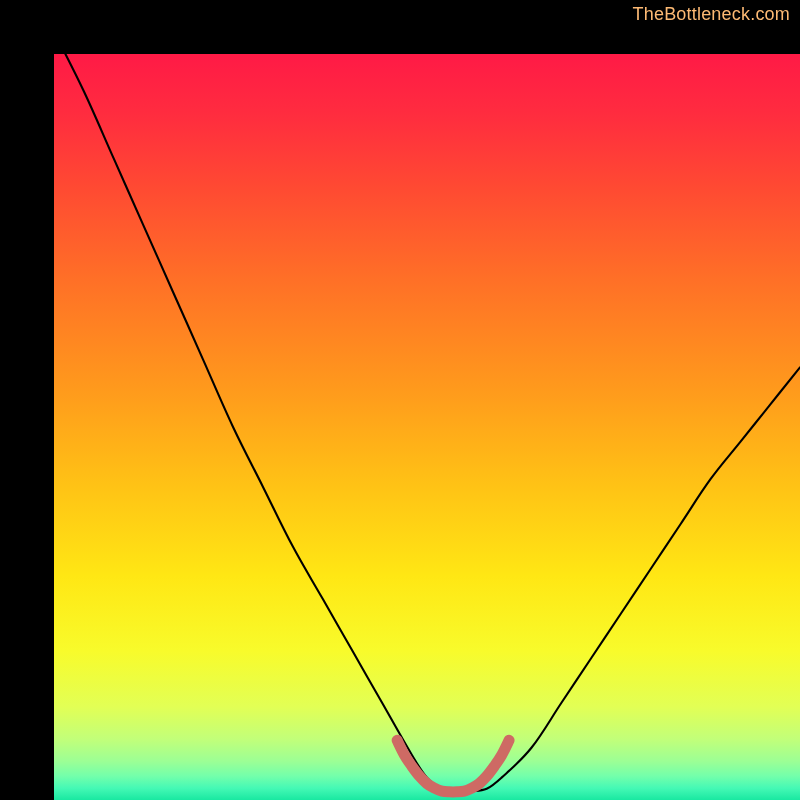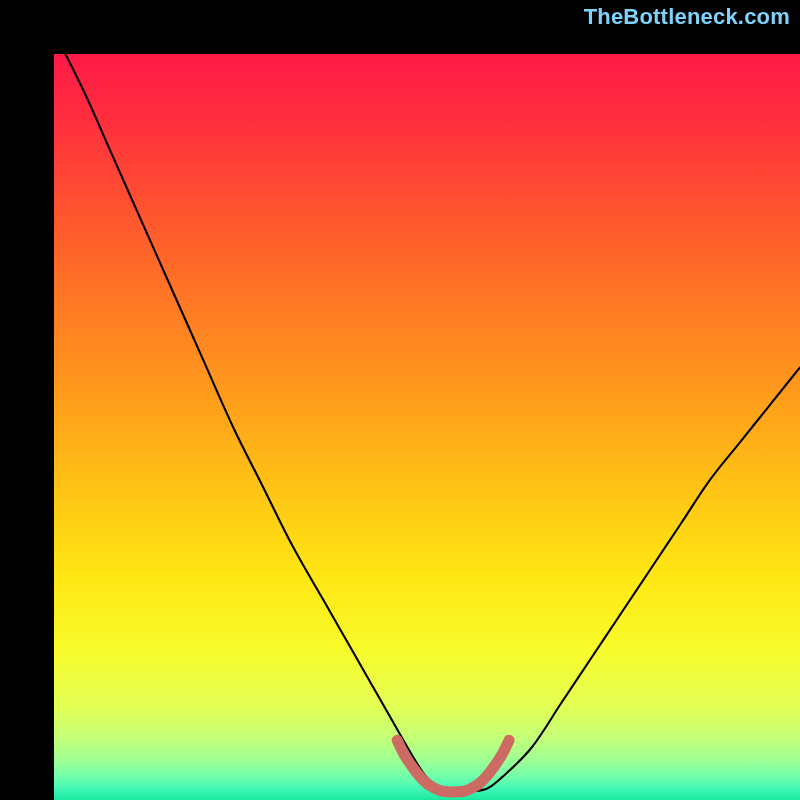--- a/index.html
+++ b/index.html
@@ -28,23 +28,23 @@
   }
   svg.plot {
     width: 746px;
     height: 746px;
     display: block;
   }
   .watermark {
     position: absolute;
     top: 4px;
     right: 10px;
-    font-size: 22px;
-    font-weight: 700;
-    color: #7dd3fc;
+    font-size: 18px;
+    font-weight: 400;
+    color: #fdba74;
     letter-spacing: 0.2px;
   }
 </style>
 </head>
 <body>
 
 <div class="frame">
   <div class="plot-wrap">
     <svg class="plot" viewBox="0 0 746 746">
       <defs>

